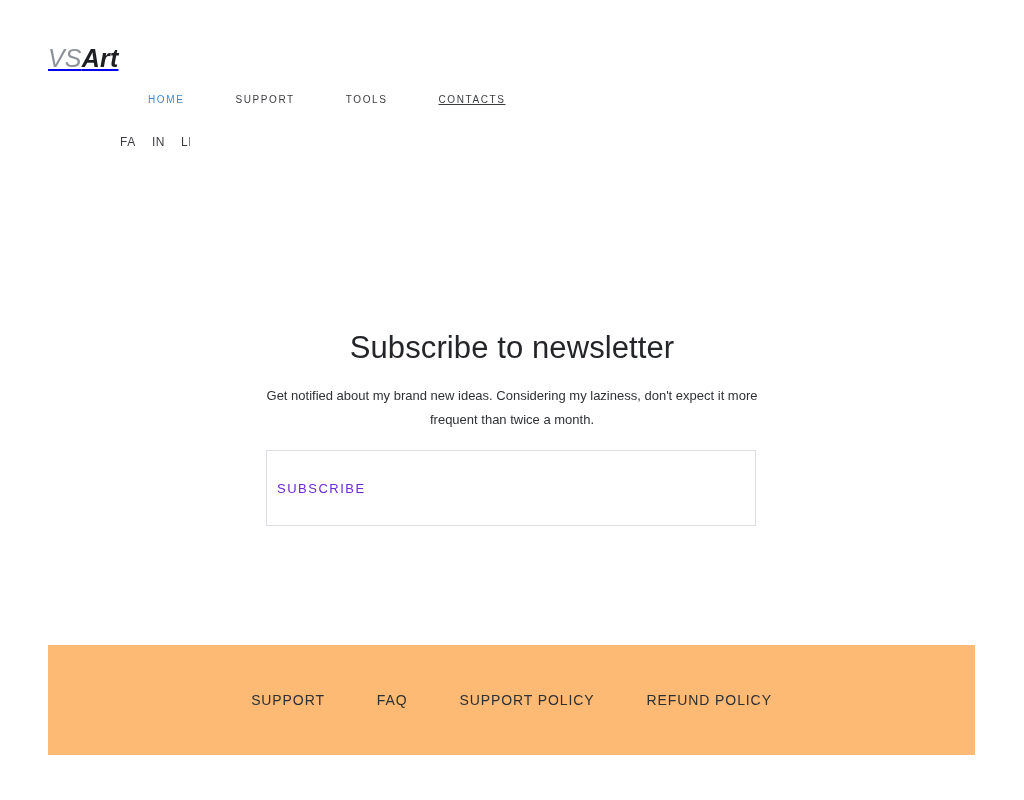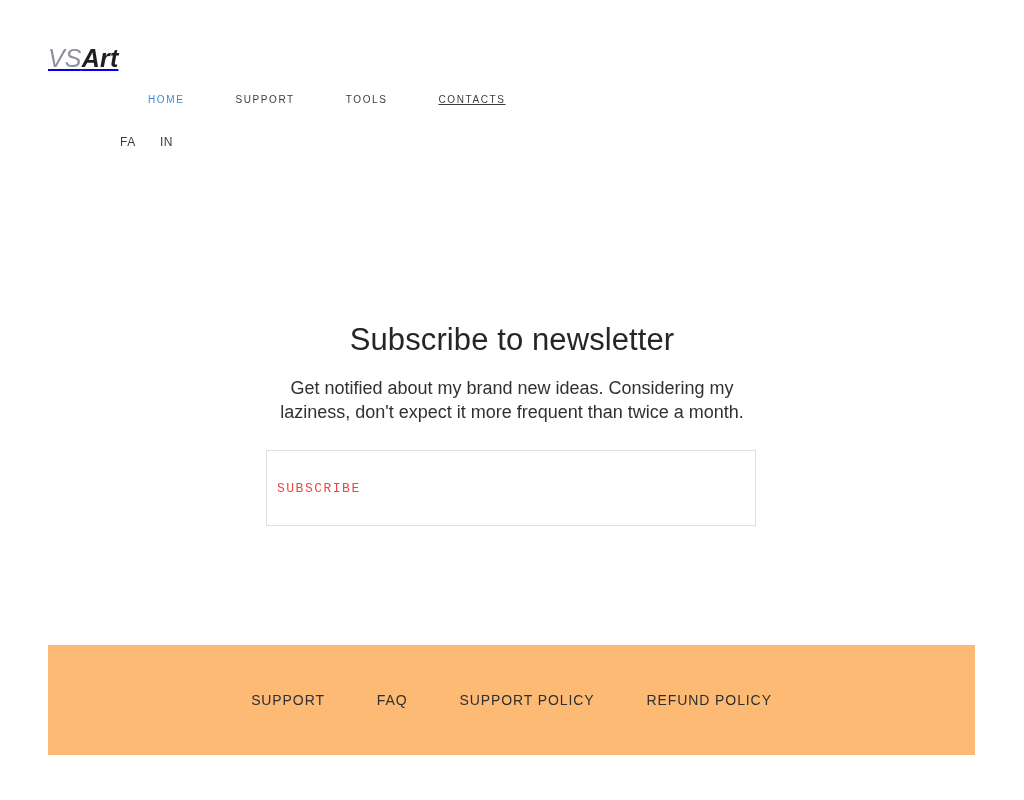--- a/index.html
+++ b/index.html
@@ -68,52 +68,52 @@
 
   .social-strip {
     position: absolute;
     left: 120px;
     top: 133px;
     width: 70px;
     height: 18px;
     overflow: hidden;
     display: flex;
     align-items: center;
-    gap: 24px;
+    gap: 16px;
     white-space: nowrap;
   }
   .social-link {
     font-size: 12px;
     line-height: 16px;
     letter-spacing: 0.6px;
     color: #3b3d40;
     text-decoration: none;
     cursor: pointer;
   }
 
   
   .newsletter {
     position: absolute;
     left: 0;
     top: 318px;
     width: 1024px;
     text-align: center;
   }
   .newsletter-title {
-    margin: 0;
+    margin: 8px;
     font-size: 31px;
     line-height: 44px;
     font-weight: 400;
     color: #232528;
     letter-spacing: 0.1px;
   }
   .newsletter-desc {
     margin: 14px auto 0 auto;
     width: 505px;
-    font-size: 18px;
+    font-size: 13px;
     line-height: 24px;
     color: #2f3134;
     font-weight: 400;
   }
 
   .subscribe-form {
     position: absolute;
     left: 266px;
     top: 132px;
     width: 490px;
@@ -137,24 +137,24 @@
   }
   .email-input::placeholder {
     color: #5d6166;
     opacity: 1;
   }
   .subscribe-button {
     flex: 0 0 auto;
     border: 0;
     background: transparent;
     padding: 0 26px 0 10px;
-    font-family: Liberation Mono, monospace;
+    font-family: Liberation Sans, sans-serif;
     font-size: 13px;
     letter-spacing: 1.5px;
-    color: #ef4444;
+    color: #6d28d9;
     cursor: pointer;
   }
 
   
   .site-footer {
     position: absolute;
     left: 48px;
     top: 645px;
     width: 927px;
     height: 110px;

